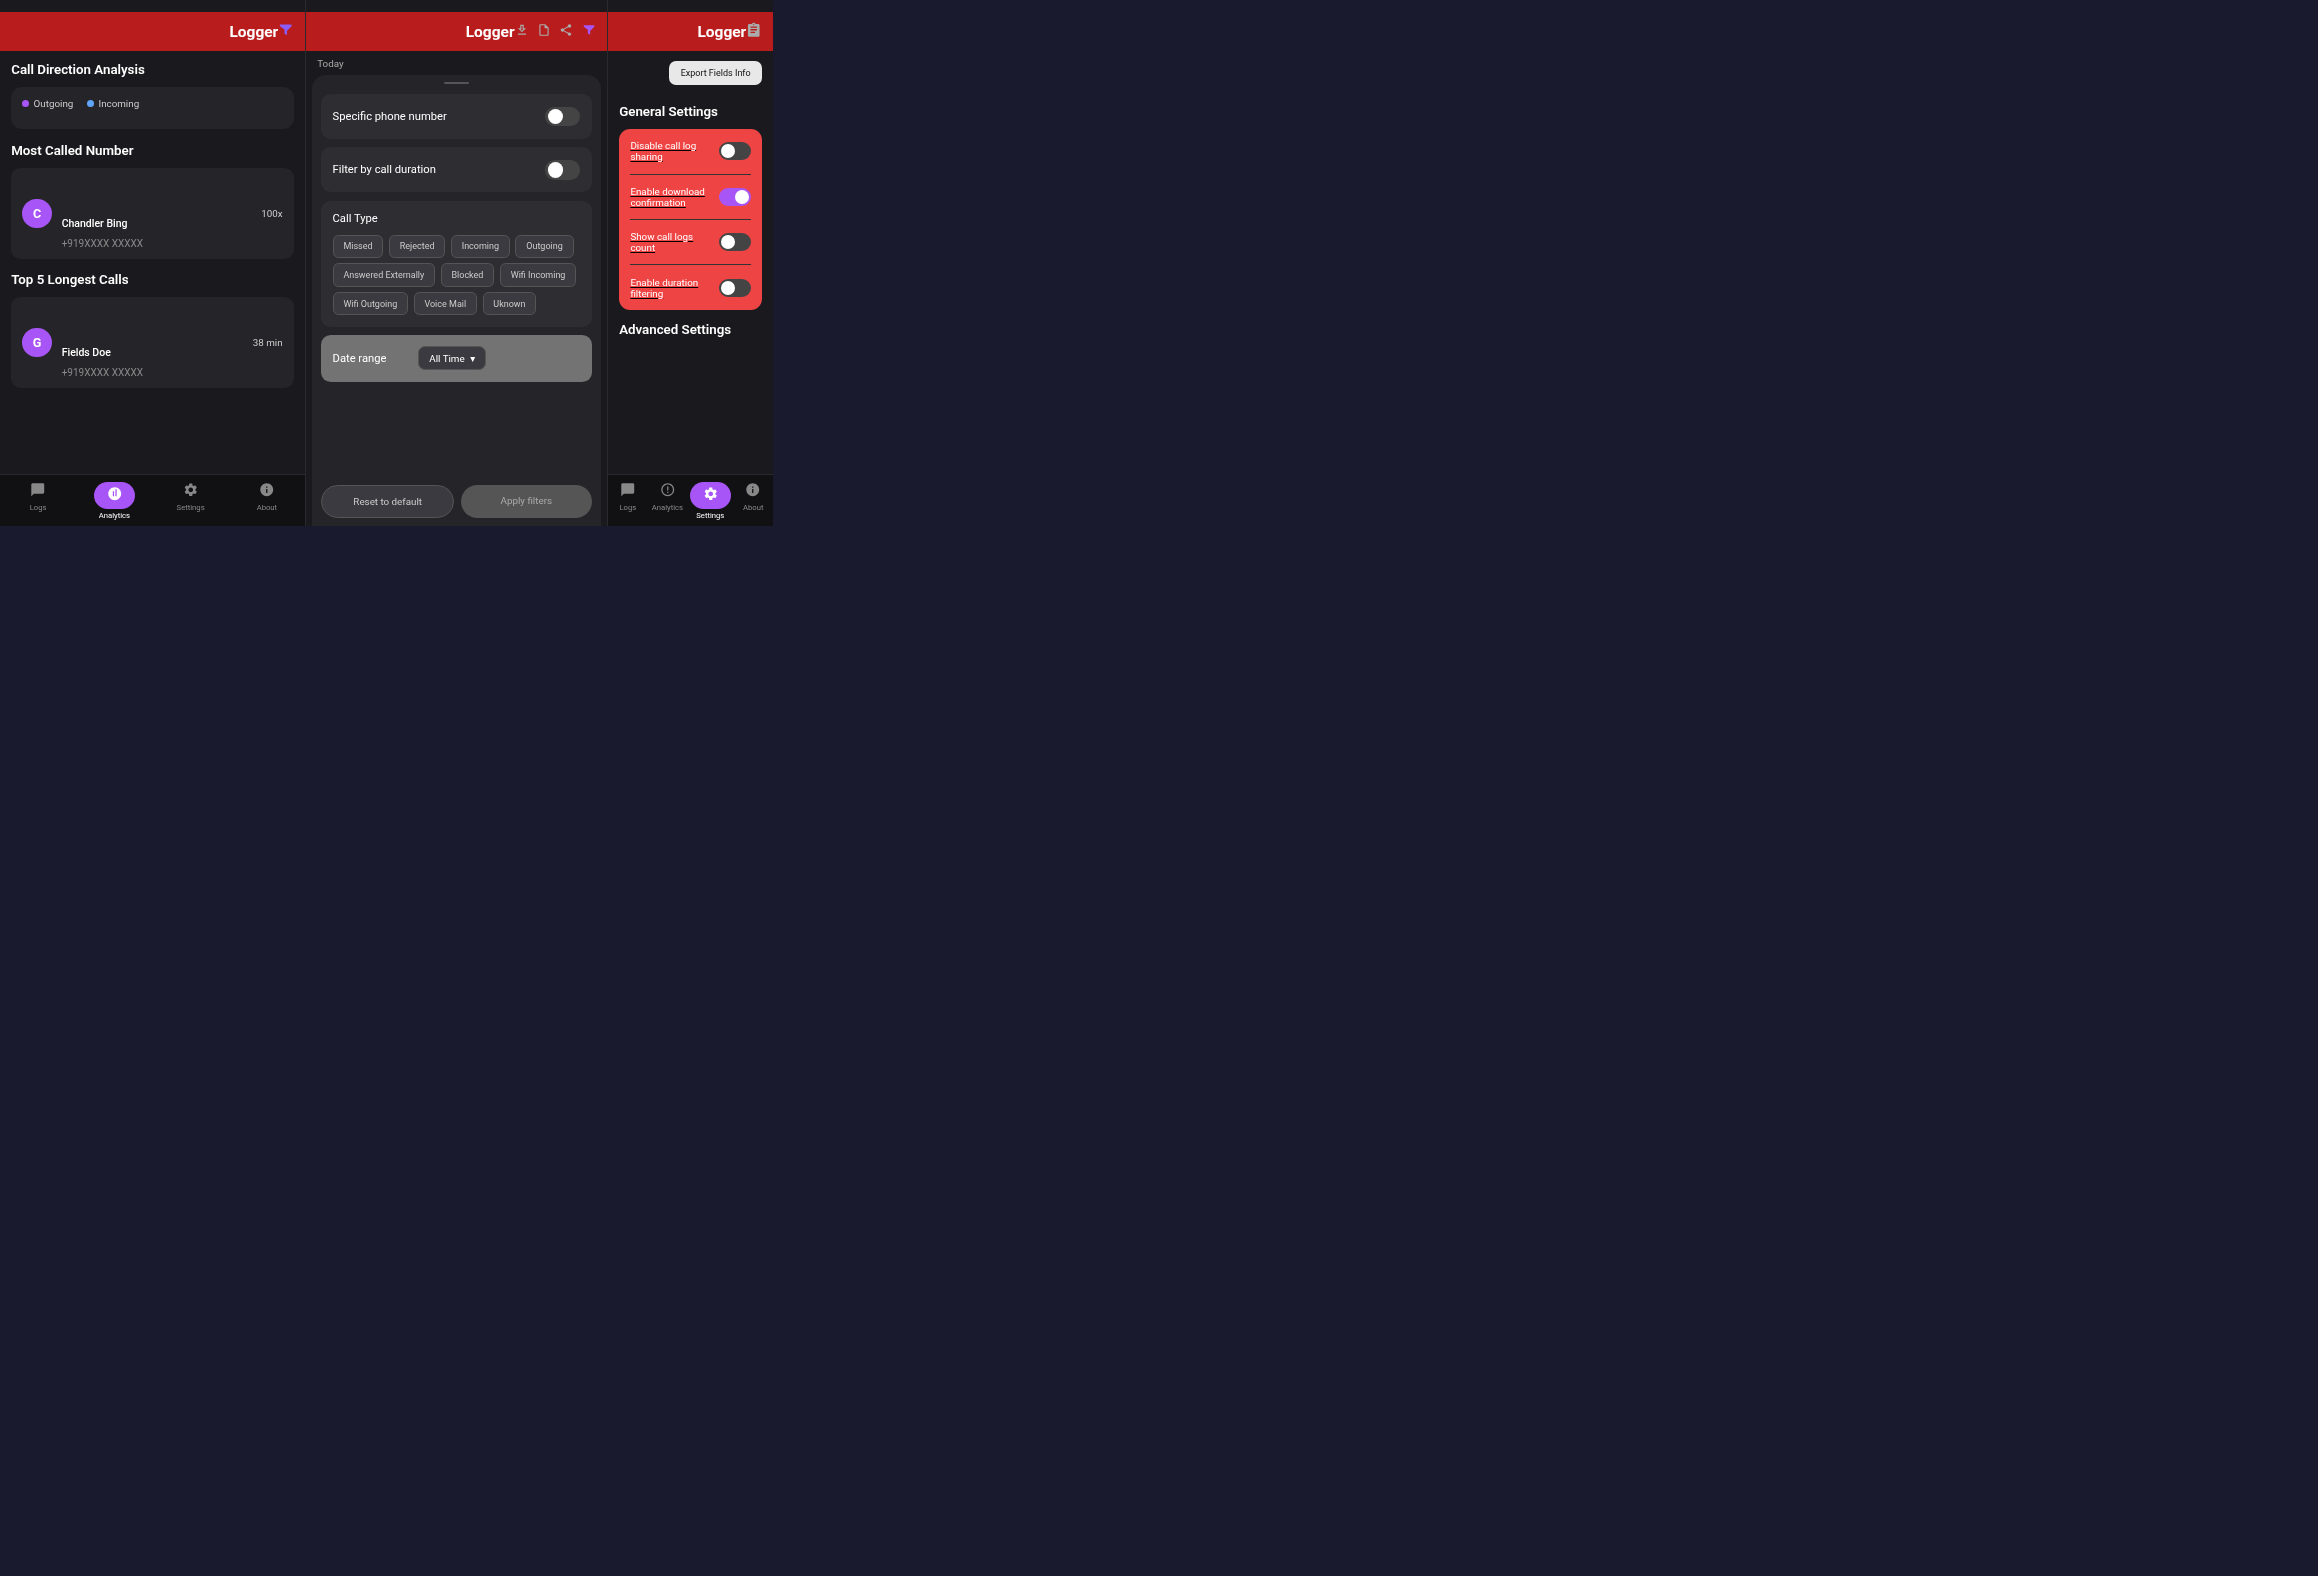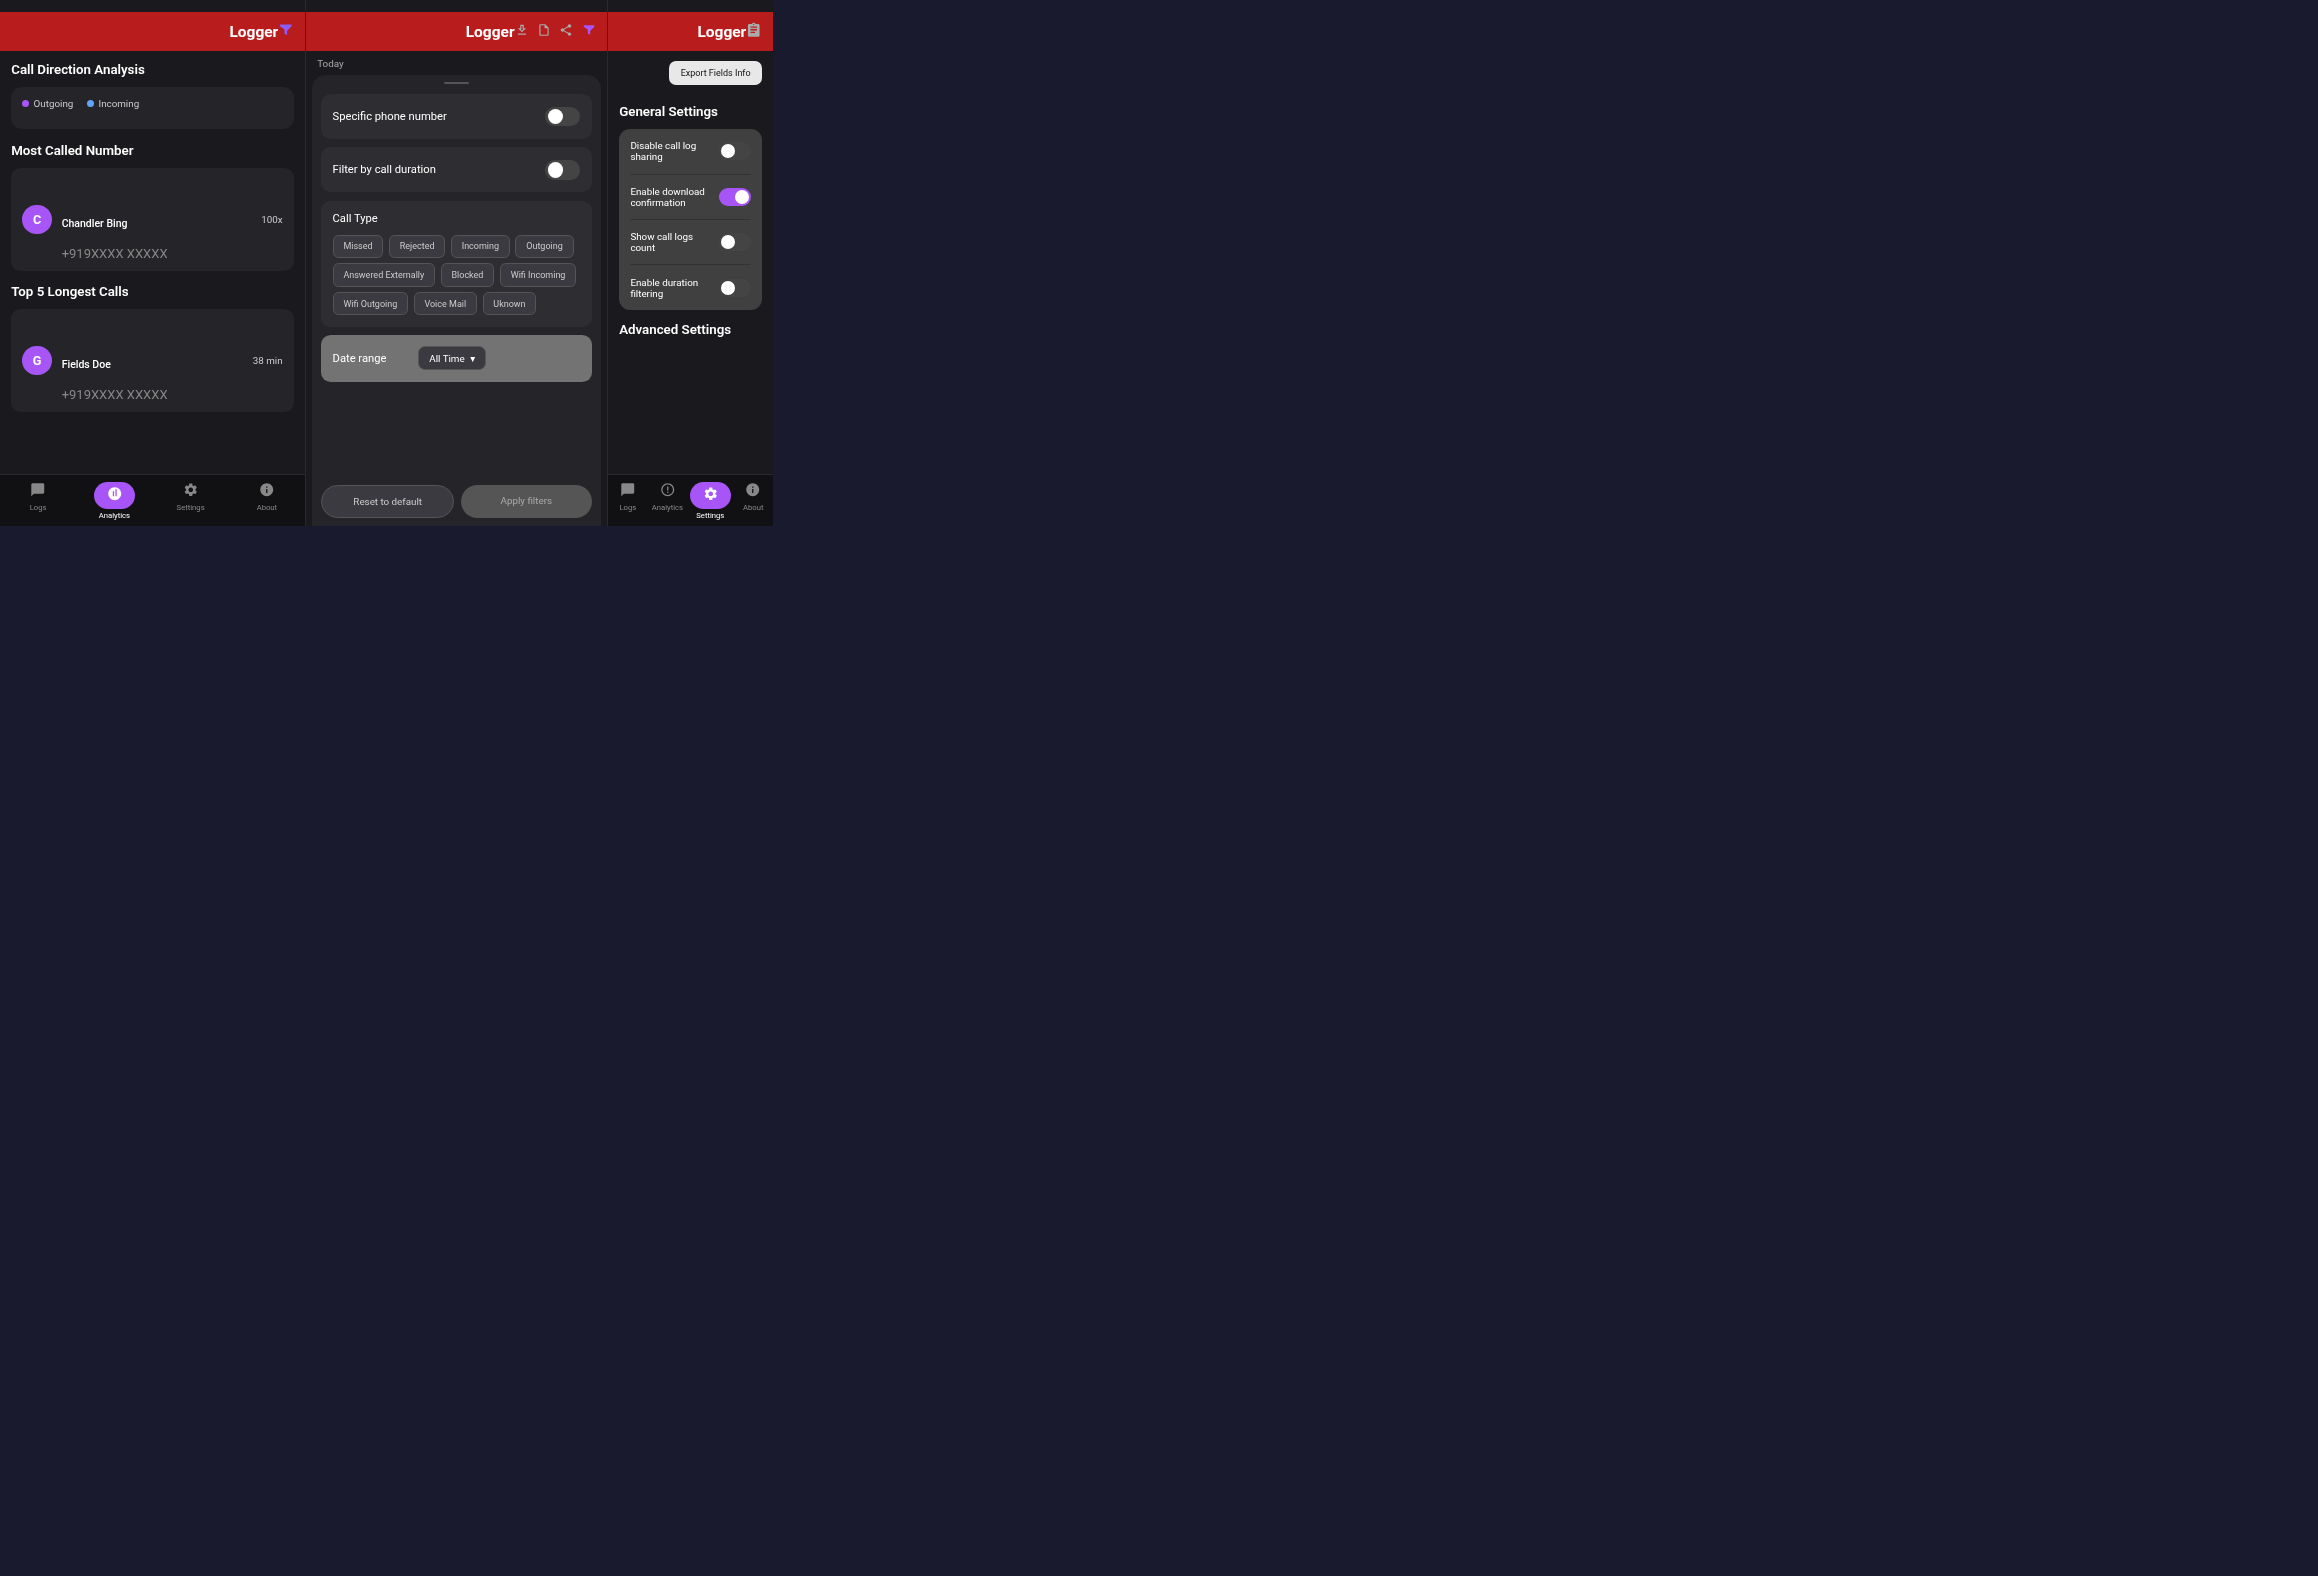--- a/index.html
+++ b/index.html
@@ -131,21 +131,21 @@
       display: flex;
       align-items: center;
       justify-content: center;
       color: #ffffff;
       font-size: 12.6px;
       font-weight: 700;
       flex-shrink: 0;
     }
     .contact-info { flex: 1; }
     .contact-name { color: #ffffff; font-size: 10.5px; font-weight: 500; margin-top: 40px; }
-    .contact-number { color: #888; font-size: 13px; margin-top: 16px; }
+    .contact-number { color: #888; font-size: 10px; margin-top: 8px; }
     .call-count { color: #cccccc; font-size: 9.8px; }
 
     
     .top-calls-item {
       background: #252529;
       border-radius: 9.8px;
       padding: 9.8px 11.2px;
       display: flex;
       align-items: center;
       gap: 9.8px;
@@ -341,24 +341,25 @@
       padding: 7px 11.2px;
       font-size: 9px;
       cursor: pointer;
       white-space: nowrap;
       align-self: flex-start;
       margin-bottom: 9.8px;
     }
 
     
     .settings-card {
-      background: #404040;
+      background: #ef4444;
       border-radius: 11.2px;
       padding: 0 11.2px;
       margin-bottom: 12.6px;
+      text-decoration: underline;
     }
     .settings-row {
       display: flex;
       align-items: center;
       justify-content: space-between;
       padding: 11.2px 0;
       border-bottom: 0.7px solid #333;
     }
     .settings-row:last-child { border-bottom: none; }
     .settings-row-label {

